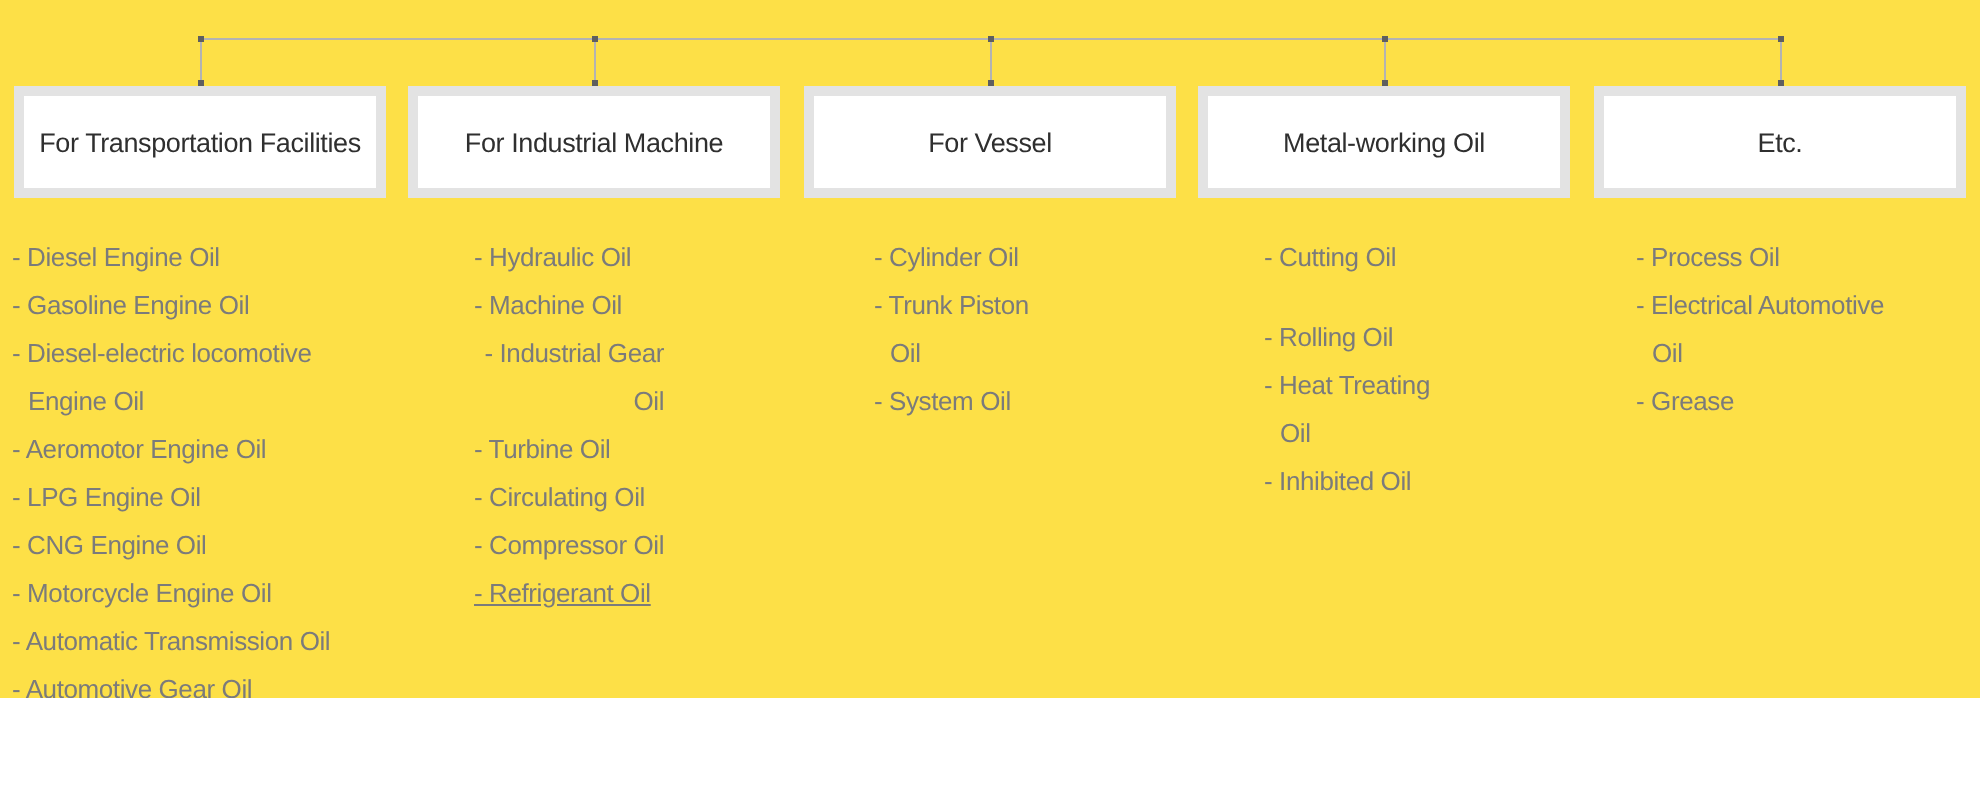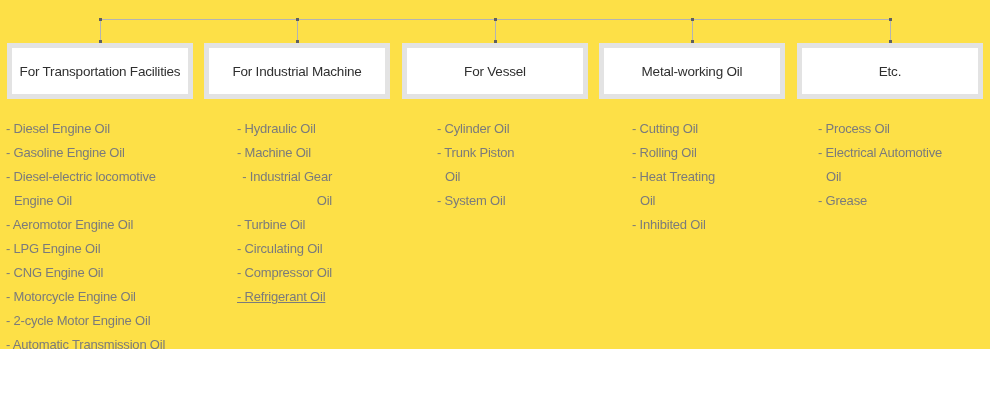--- a/index.html
+++ b/index.html
@@ -99,21 +99,20 @@
     </div>
     <ul class="items" style="left: 6px;">
           <li style="color: rgb(123, 123, 123);">- Diesel Engine Oil</li>
           <li style="color: rgb(123, 123, 123);">- Gasoline Engine Oil</li>
           <li style="color: rgb(123, 123, 123);">- Diesel-electric locomotive
 Engine Oil</li>
           <li style="color: rgb(123, 123, 123);">- Aeromotor Engine Oil</li>
           <li style="color: rgb(123, 123, 123);">- LPG Engine Oil</li>
           <li style="color: rgb(123, 123, 123);">- CNG Engine Oil</li>
           <li style="color: rgb(123, 123, 123);">- Motorcycle Engine Oil</li>
-          <li style="color: rgb(123, 123, 123);">- 2-cycle Motor Engine Oil</li>
           <li style="color: rgb(123, 123, 123);">- Automatic Transmission Oil</li>
           <li style="color: rgb(123, 123, 123);">- Automotive Gear Oil</li>
         </ul>
   </div>
 
   <div>
     <div class="box" style="left: 204px; border-color: rgb(227, 227, 227);">
       <span class="box-title" style="color: rgb(47, 47, 47);">For Industrial Machine</span>
     </div>
     <ul class="items" style="left: 237px;">
@@ -139,21 +138,21 @@
           <li style="color: rgb(123, 123, 123);">- System Oil</li>
         </ul>
   </div>
 
   <div>
     <div class="box" style="left: 599px; border-color: rgb(227, 227, 227);">
       <span class="box-title" style="color: rgb(47, 47, 47);">Metal-working Oil</span>
     </div>
     <ul class="items" style="left: 632px;">
           <li style="color: rgb(123, 123, 123);">- Cutting Oil</li>
-          <li style="color: rgb(123, 123, 123);">- Rolling Oil</li>
+          <li style="color: rgb(123, 123, 123); margin-top: 16px;">- Rolling Oil</li>
           <li style="color: rgb(123, 123, 123);">- Heat Treating
 Oil</li>
           <li style="color: rgb(123, 123, 123);">- Inhibited Oil</li>
         </ul>
   </div>
 
   <div>
     <div class="box" style="left: 797px; border-color: rgb(227, 227, 227);">
       <span class="box-title" style="color: rgb(47, 47, 47);">Etc.</span>
     </div>

